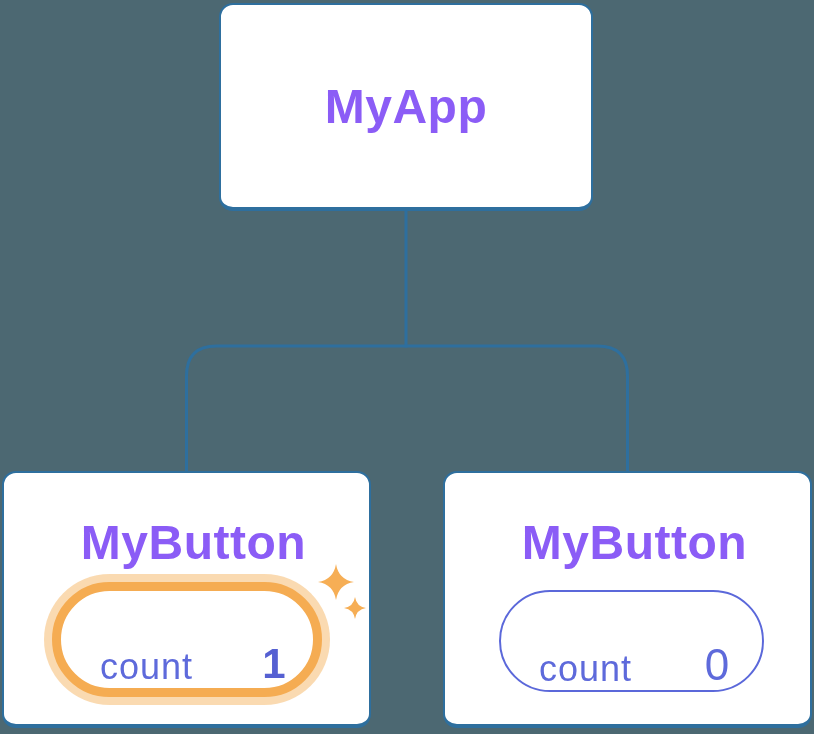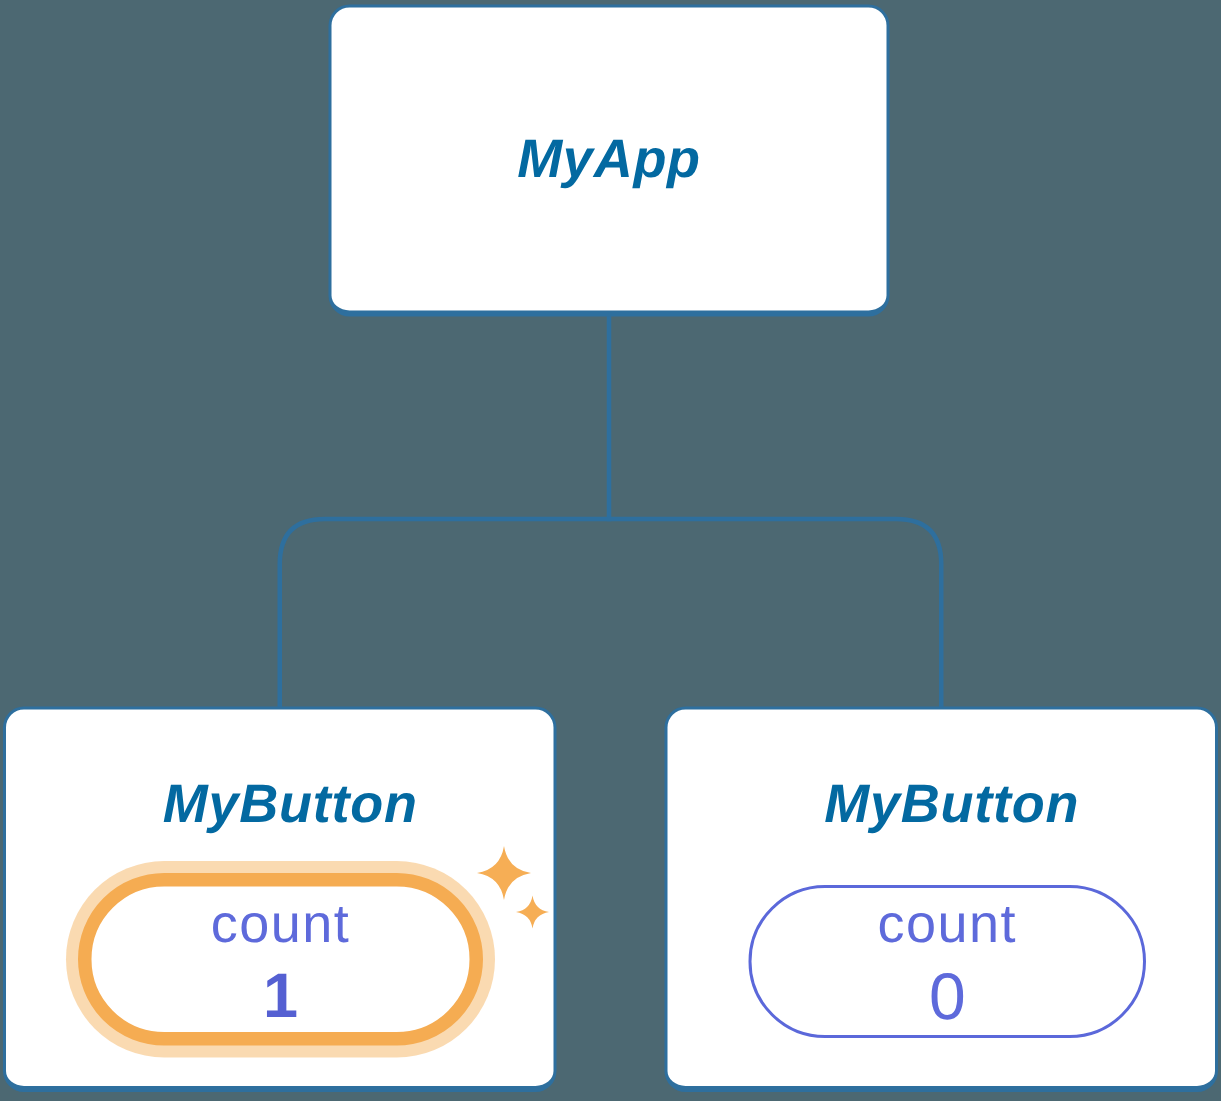--- a/index.html
+++ b/index.html
@@ -23,40 +23,38 @@
     border-radius: 14px;
   }
   .card.root {
     left: 219px; top: 3px; width: 374px; height: 208px;
     display: flex; align-items: center; justify-content: center;
   }
   .card.child-left  { left: 2px;   top: 471px; width: 369px; height: 257px; }
   .card.child-right { left: 443px; top: 471px; width: 369px; height: 257px; }
 
   .node-label {
-    color: #0369a1;
-    font-size: 36px;
+    color: #8b5cf6;
+    font-size: 48px;
     font-weight: 600;
     letter-spacing: 0.5px;
-    font-style: italic;
   }
   .child .node-label {
     position: absolute;
     left: 0; right: 0; top: 42px;
     text-align: center;
     margin-left: 14px;
   }
 
   .pill {
     position: absolute;
     box-sizing: border-box;
     background: #FFFFFF;
     display: flex;
-    align-items: center;
-    flex-direction: column;
+    align-items: flex-end;
   }
   .pill.highlighted {
     left: 48px; top: 109px;
     width: 270px; height: 115px;
     border: 9px solid #F5AC52;
     border-radius: 58px;
     box-shadow: 0 0 0 8px rgba(245, 172, 82, 0.45);
   }
   .pill.normal {
     left: 54px; top: 117px;

